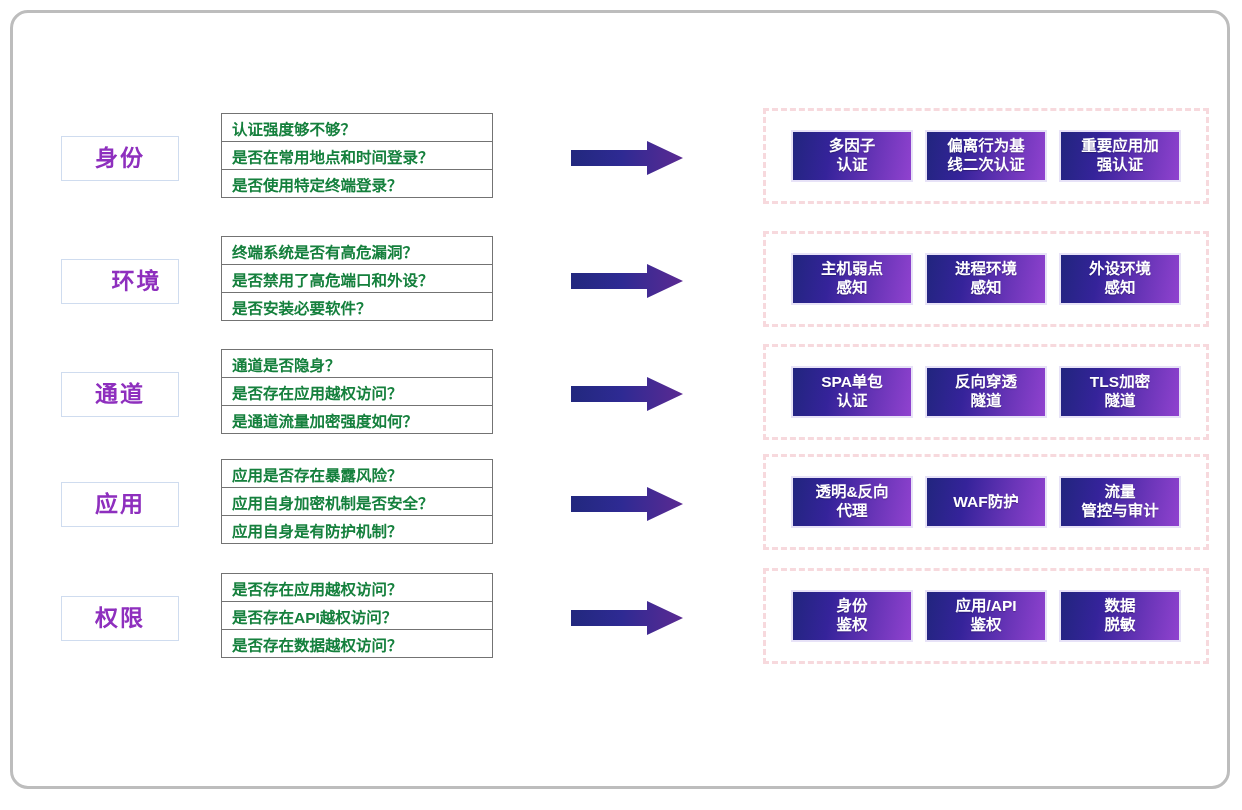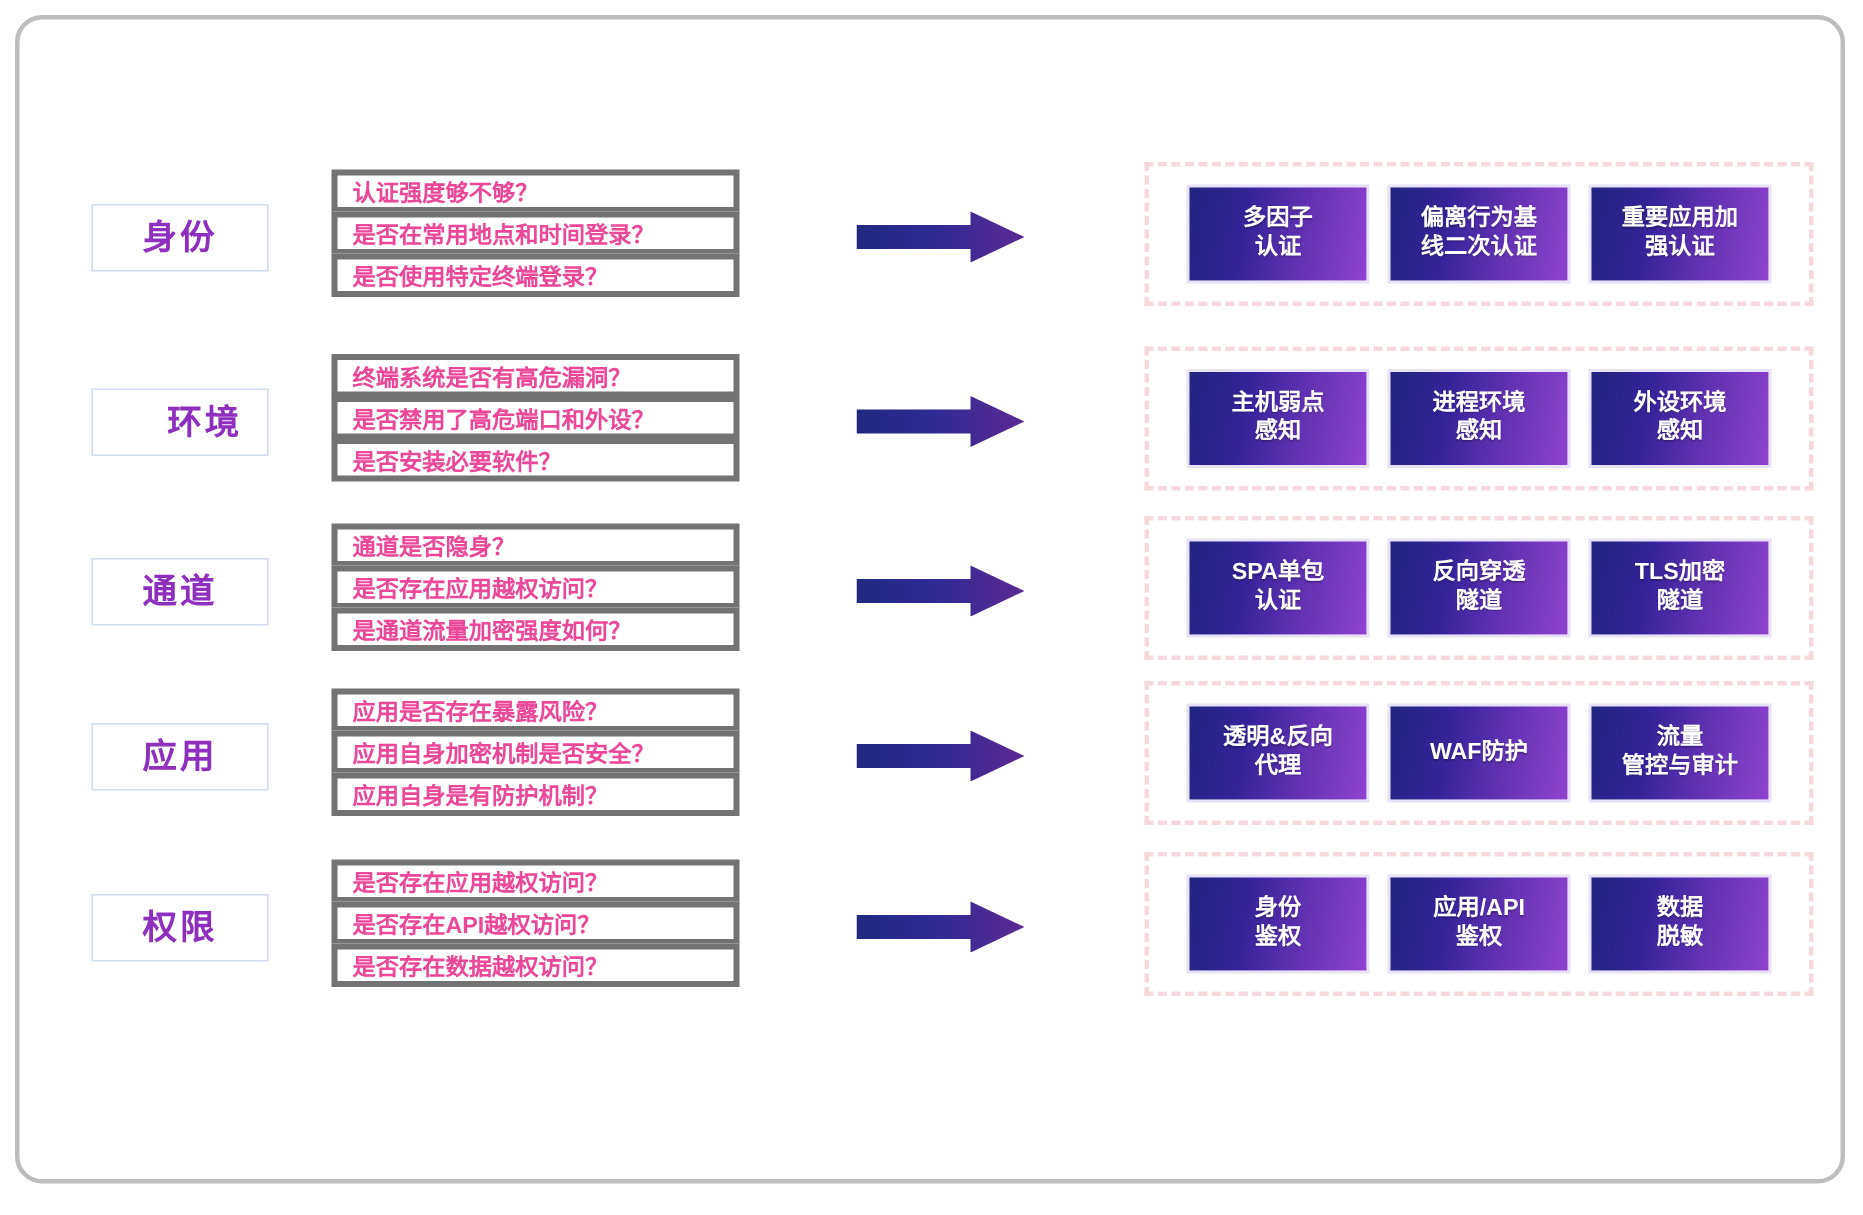--- a/index.html
+++ b/index.html
@@ -39,28 +39,28 @@
   }
 
   
   .q-stack{
     position:absolute;
     left:208px;
     width:272px;
   }
   .q-item{
     height:29px;
-    border:4px solid #737373;
+    border:1px solid #737373;
     box-sizing:border-box;
     background:#fff;
     display:flex;align-items:center;
     padding-left:10px;
     margin-top:-1px;
     font-size:15.5px;
-    color:#ec4899;
+    color:#15803d;
     font-weight:600;
     white-space:nowrap;
   }
   .q-item:first-child{margin-top:0;}
 
   
   .arrow{
     position:absolute;
     left:558px;
     width:112px;height:34px;
@@ -74,21 +74,21 @@
     width:446px;
     height:96px;
     border:3px dashed #f7d9dd;
     box-sizing:border-box;
     display:flex;
     align-items:center;
     justify-content:center;
     gap:16px;
   }
   .cap-box{
-    width:118px;height:62px;
+    width:118px;height:48px;
     box-sizing:border-box;
     background:linear-gradient(100deg,#21257e 0%,#35239a 32%,#6a35b8 70%,#9042cf 100%);
     box-shadow:0 0 0 2px #e7e2f7;
     display:flex;align-items:center;justify-content:center;
     text-align:center;
   }
   .cap-label{
     color:#ffffff;
     font-size:15.5px;
     font-weight:bold;

